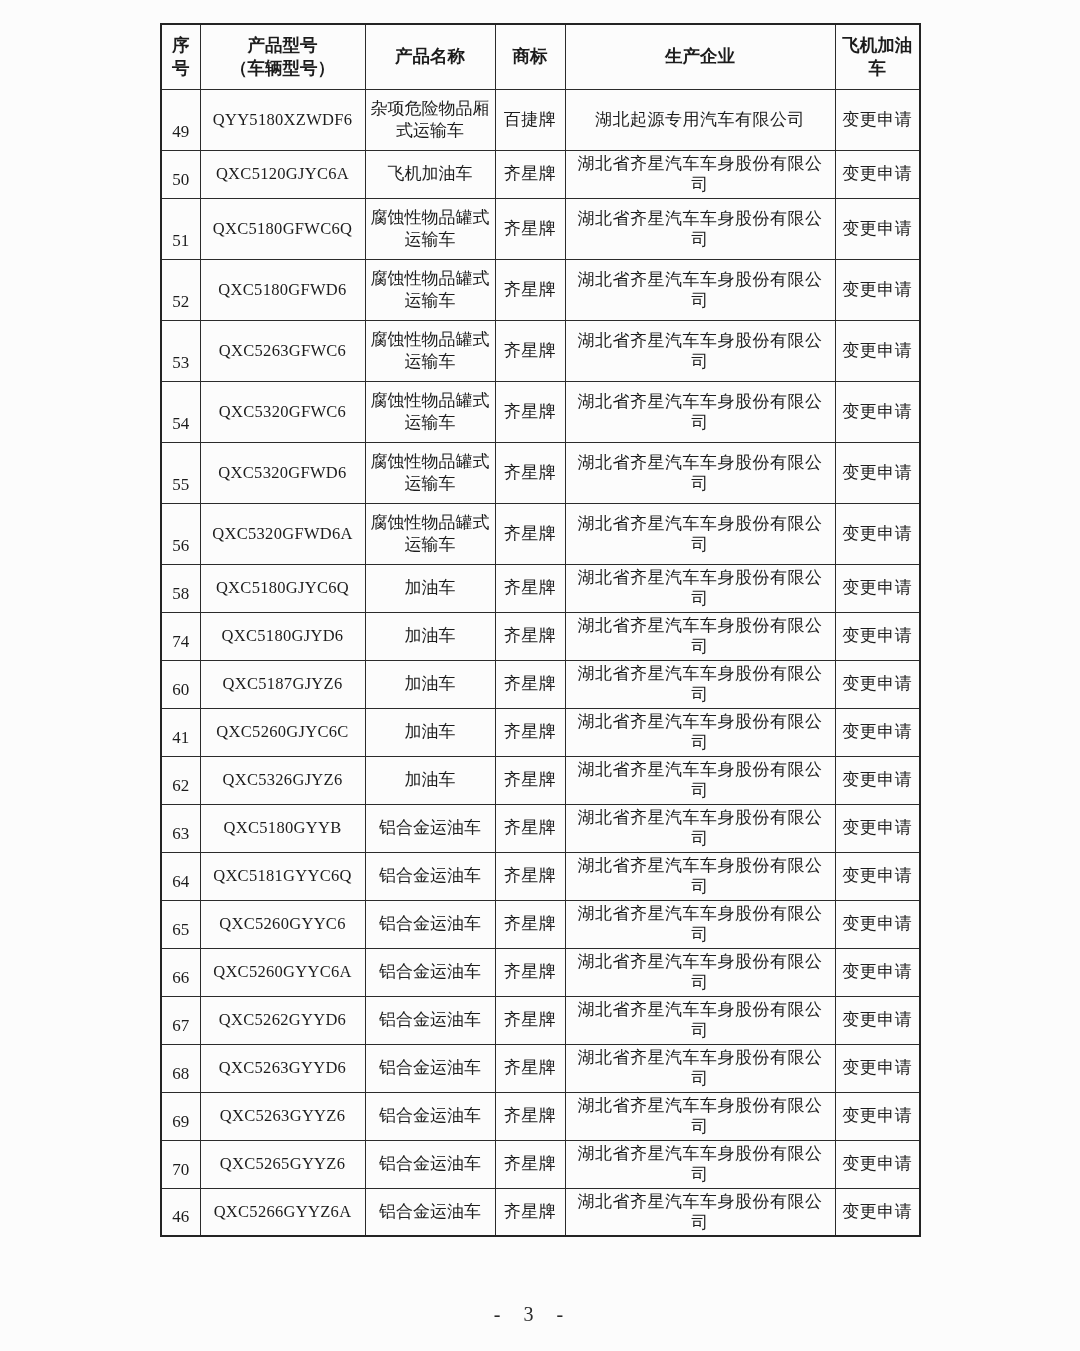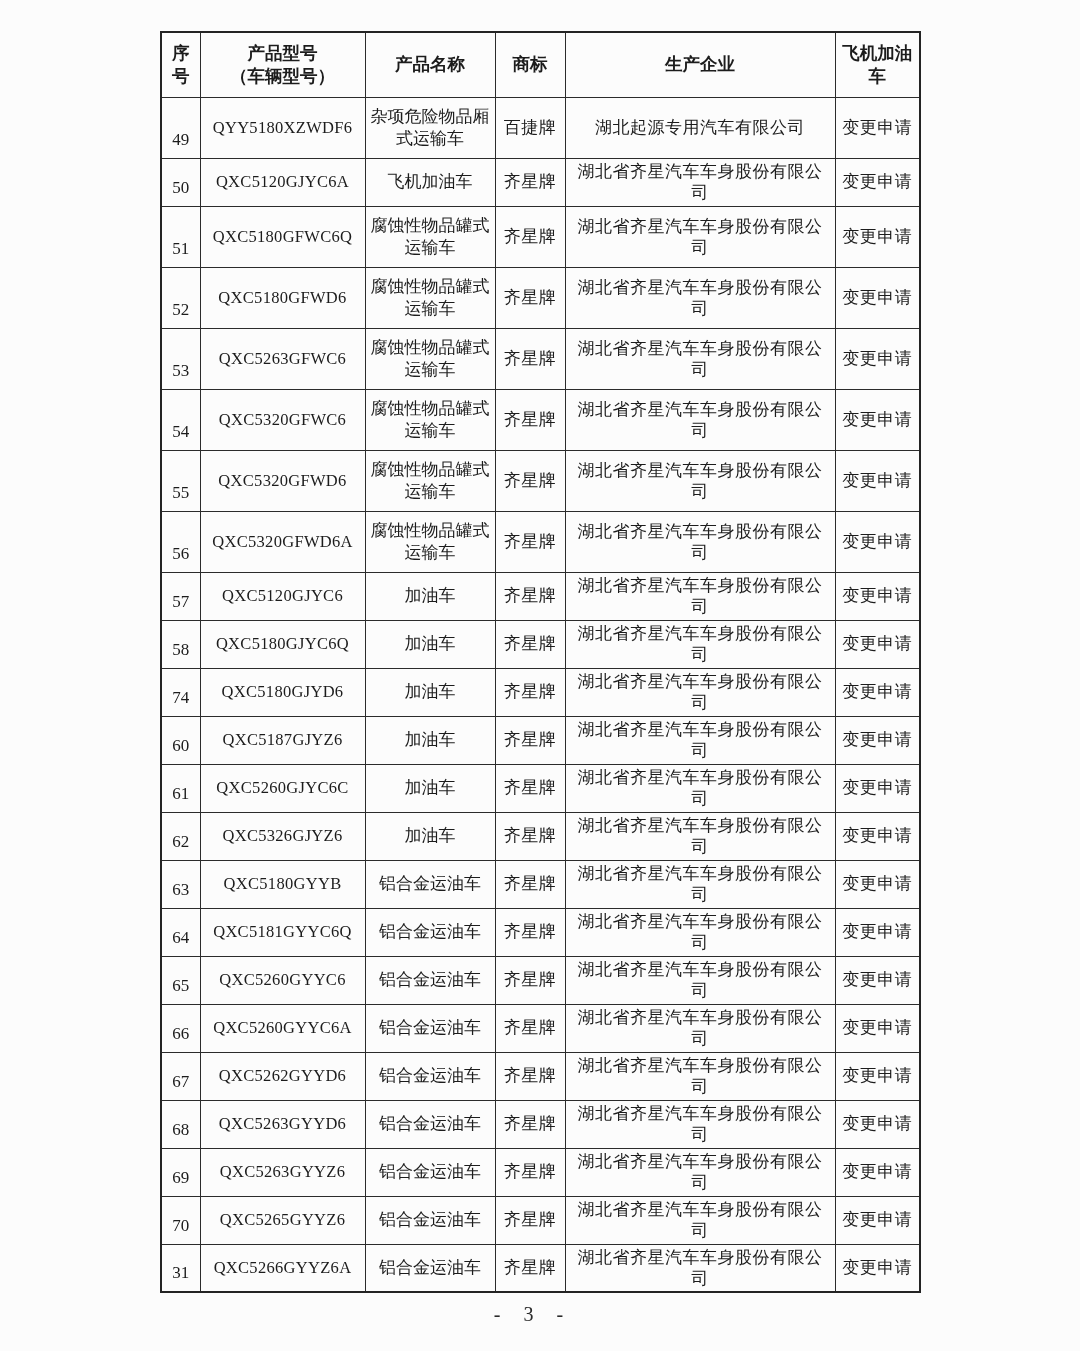--- a/index.html
+++ b/index.html
@@ -13,21 +13,21 @@
   .page {
     position: relative;
     width: 1080px;
     height: 1351px;
     background: #fcfcfc;
     overflow: hidden;
   }
   table.product-table {
     position: absolute;
     left: 160px;
-    top: 31px;
+    top: 23px;
     width: 759px;
     table-layout: fixed;
     border-collapse: collapse;
     border: 2.5px solid #242424;
   }
   th, td {
     border: 1.5px solid #2b2b2b;
     text-align: center;
     vertical-align: middle;
     font-size: 17px;
@@ -161,28 +161,20 @@
     </tr>
         <tr>
       <td class="cell-serial">56</td>
       <td class="cell-model">QXC5320GFWD6A</td>
       <td class="cell-product-name">腐蚀性物品罐式运输车</td>
       <td class="cell-brand">齐星牌</td>
       <td class="cell-manufacturer">湖北省齐星汽车车身股份有限公司</td>
       <td class="cell-application">变更申请</td>
     </tr>
         <tr>
-      <td class="cell-serial">57</td>
-      <td class="cell-model">QXC5120GJYC6</td>
-      <td class="cell-product-name">加油车</td>
-      <td class="cell-brand">齐星牌</td>
-      <td class="cell-manufacturer">湖北省齐星汽车车身股份有限公司</td>
-      <td class="cell-application">变更申请</td>
-    </tr>
-        <tr>
       <td class="cell-serial">58</td>
       <td class="cell-model">QXC5180GJYC6Q</td>
       <td class="cell-product-name">加油车</td>
       <td class="cell-brand">齐星牌</td>
       <td class="cell-manufacturer">湖北省齐星汽车车身股份有限公司</td>
       <td class="cell-application">变更申请</td>
     </tr>
         <tr>
       <td class="cell-serial">74</td>
       <td class="cell-model">QXC5180GJYD6</td>
@@ -193,21 +185,21 @@
     </tr>
         <tr>
       <td class="cell-serial">60</td>
       <td class="cell-model">QXC5187GJYZ6</td>
       <td class="cell-product-name">加油车</td>
       <td class="cell-brand">齐星牌</td>
       <td class="cell-manufacturer">湖北省齐星汽车车身股份有限公司</td>
       <td class="cell-application">变更申请</td>
     </tr>
         <tr>
-      <td class="cell-serial">61</td>
+      <td class="cell-serial">41</td>
       <td class="cell-model">QXC5260GJYC6C</td>
       <td class="cell-product-name">加油车</td>
       <td class="cell-brand">齐星牌</td>
       <td class="cell-manufacturer">湖北省齐星汽车车身股份有限公司</td>
       <td class="cell-application">变更申请</td>
     </tr>
         <tr>
       <td class="cell-serial">62</td>
       <td class="cell-model">QXC5326GJYZ6</td>
       <td class="cell-product-name">加油车</td>
@@ -273,21 +265,21 @@
     </tr>
         <tr>
       <td class="cell-serial">70</td>
       <td class="cell-model">QXC5265GYYZ6</td>
       <td class="cell-product-name">铝合金运油车</td>
       <td class="cell-brand">齐星牌</td>
       <td class="cell-manufacturer">湖北省齐星汽车车身股份有限公司</td>
       <td class="cell-application">变更申请</td>
     </tr>
         <tr>
-      <td class="cell-serial">31</td>
+      <td class="cell-serial">46</td>
       <td class="cell-model">QXC5266GYYZ6A</td>
       <td class="cell-product-name">铝合金运油车</td>
       <td class="cell-brand">齐星牌</td>
       <td class="cell-manufacturer">湖北省齐星汽车车身股份有限公司</td>
       <td class="cell-application">变更申请</td>
     </tr>
       </tbody>
   </table>
 
   <div class="page-number">- 3 -</div>

